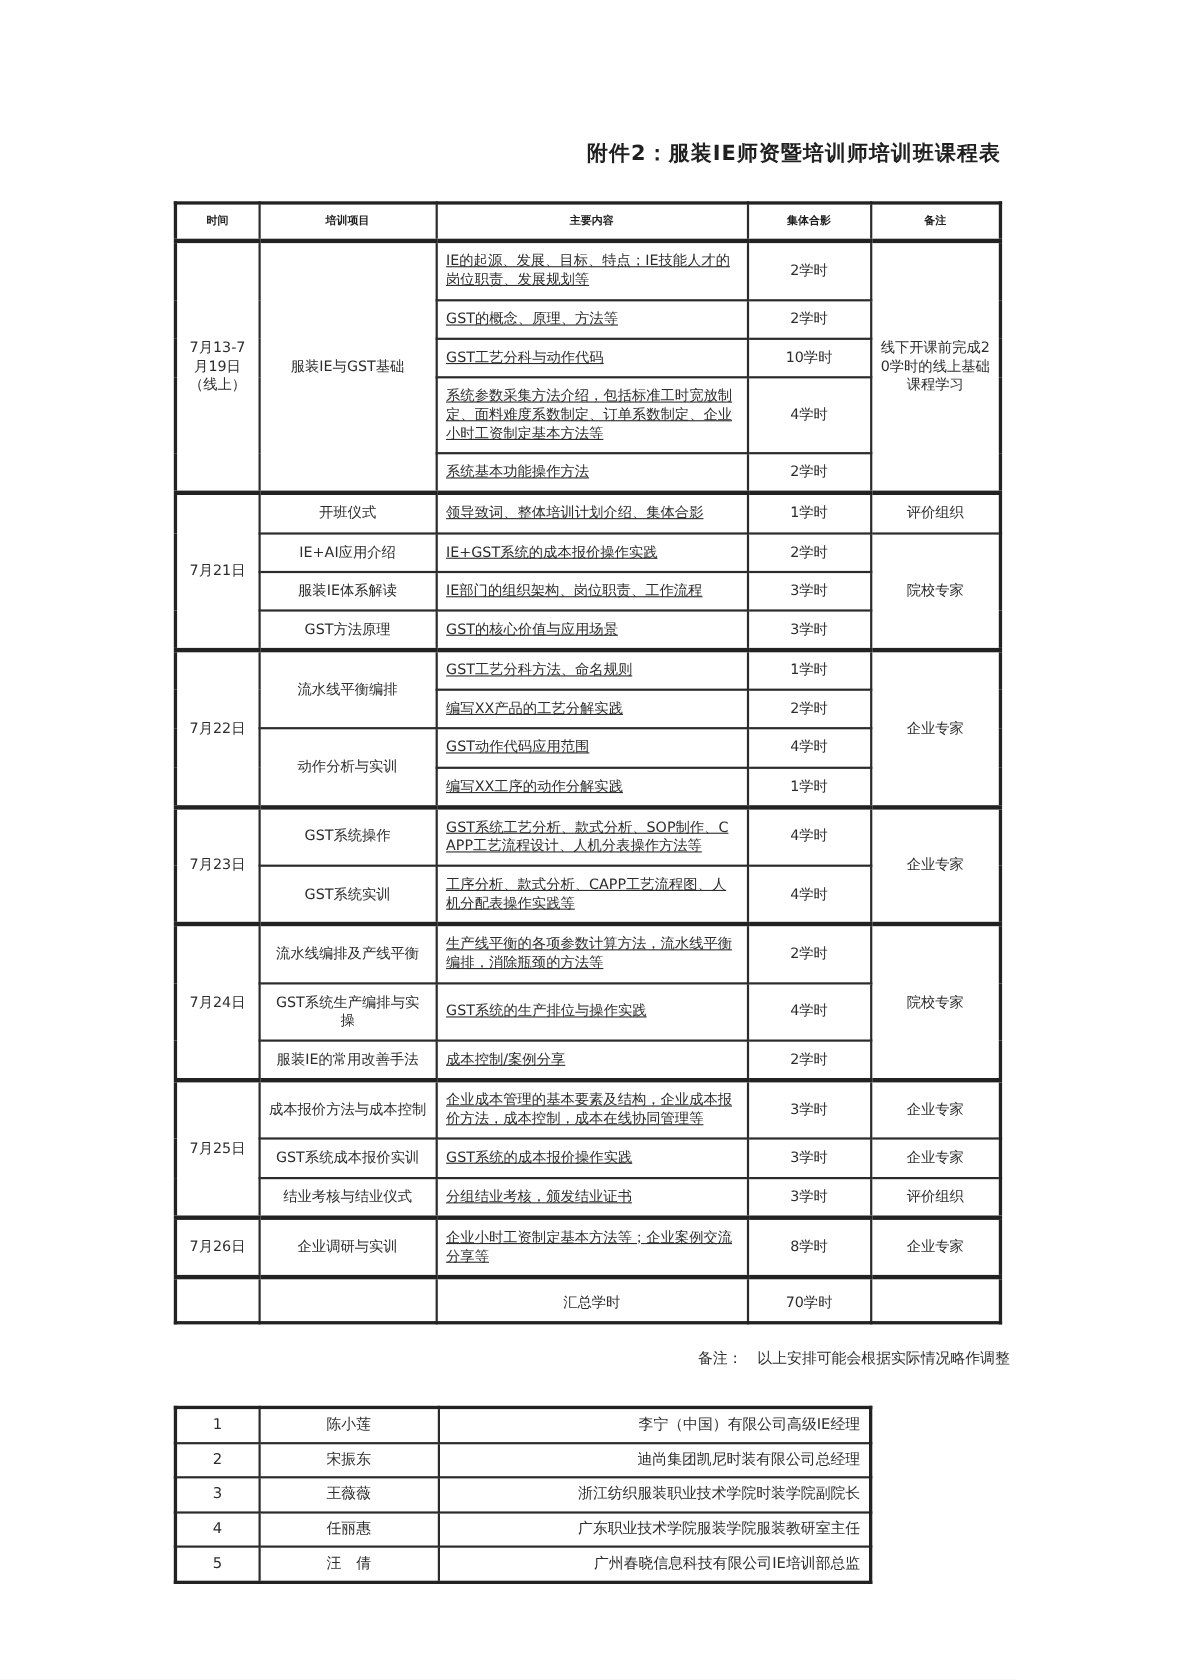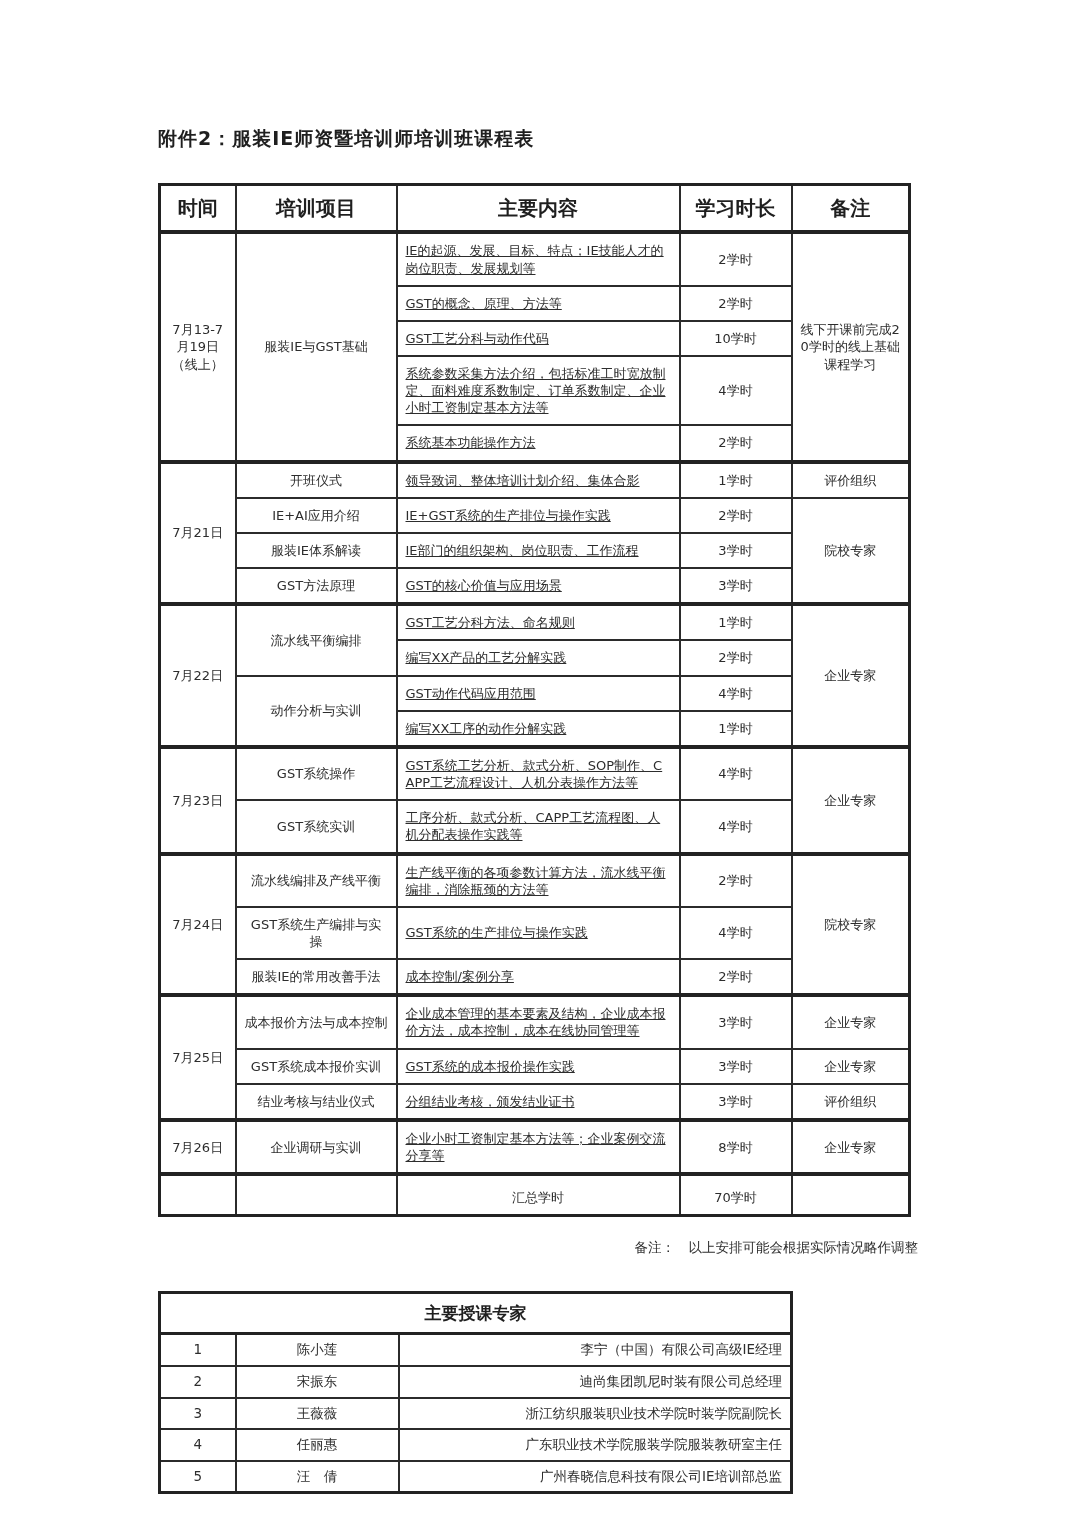--- a/index.html
+++ b/index.html
@@ -12,21 +12,21 @@
     width:1080px; height:1527px;
     margin:0 auto;
     background:#ffffff;
     color:#2d2d2d;
     overflow:hidden;
   }
   .doc { margin-left:158px; width:752px; }
 
   .title {
     padding-top:126px;
-    text-align:left;
+    text-align:right;
     font-size:19px;
     font-weight:bold;
     color:#1f1f1f;
     letter-spacing:1px;
   }
 
   table.sched {
     margin-top:31px;
     border-collapse:collapse;
     width:750px;
@@ -37,21 +37,21 @@
     font-size:13px;
     line-height:1.32;
     padding:8px 8px;
     text-align:center;
     vertical-align:middle;
     word-break:break-all;
     color:#2d2d2d;
   }
   table.sched { border:3px solid #222222; }
   table.sched th {
-    font-size:20px;
+    font-size:10px;
     font-weight:bold;
     border-bottom:3px solid #22c55e;
     padding:9px 6px;
     color:#1f1f1f;
   }
   table.sched td.content { text-align:left;text-decoration:underline; }
   table.sched tr.gs > td { border-top:4px solid #222222; }
   table.sched td.tall { padding-top:13px; }
 
   .footnote {
@@ -102,21 +102,21 @@
           <col style="width:161px">
           <col style="width:283px">
           <col style="width:112px">
           <col style="width:118px">
       </colgroup>
       <tbody>
         <tr>
           <th>时间</th>
           <th>培训项目</th>
           <th>主要内容</th>
-          <th>学习时长</th>
+          <th>集体合影</th>
           <th>备注</th>
         </tr>
 
         <tr class="gs">
           <td rowspan="5">7月13-7月19日（线上）</td>
           <td rowspan="5">服装IE与GST基础</td>
           <td class="content">IE的起源、发展、目标、特点；IE技能人才的岗位职责、发展规划等</td>
           <td>2学时</td>
           <td rowspan="5">线下开课前完成20学时的线上基础课程学习</td>
         </tr>
@@ -139,21 +139,21 @@
 
         <tr class="gs">
           <td rowspan="4">7月21日</td>
           <td>开班仪式</td>
           <td class="content">领导致词、整体培训计划介绍、集体合影</td>
           <td>1学时</td>
           <td>评价组织</td>
         </tr>
         <tr>
           <td>IE+AI应用介绍</td>
-          <td class="content">IE+GST系统的生产排位与操作实践</td>
+          <td class="content">IE+GST系统的成本报价操作实践</td>
           <td>2学时</td>
           <td rowspan="3">院校专家</td>
         </tr>
         <tr>
           <td>服装IE体系解读</td>
           <td class="content">IE部门的组织架构、岗位职责、工作流程</td>
           <td>3学时</td>
         </tr>
         <tr>
           <td>GST方法原理</td>
@@ -254,23 +254,20 @@
     <div class="footnote">备注：　以上安排可能会根据实际情况略作调整</div>
 
     <table class="experts">
       <colgroup>
         <col style="width:76px">
           <col style="width:163px">
           <col style="width:393px">
       </colgroup>
       <tbody>
         <tr>
-          <th colspan="3">主要授课专家</th>
-        </tr>
-        <tr>
           <td>1</td>
           <td>陈小莲</td>
           <td class="etitle">李宁（中国）有限公司高级IE经理</td>
         </tr>
         <tr>
           <td>2</td>
           <td>宋振东</td>
           <td class="etitle">迪尚集团凯尼时装有限公司总经理</td>
         </tr>
         <tr>

